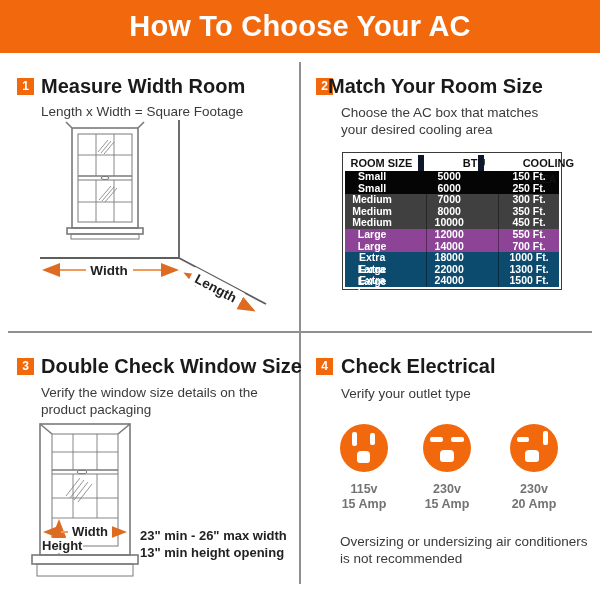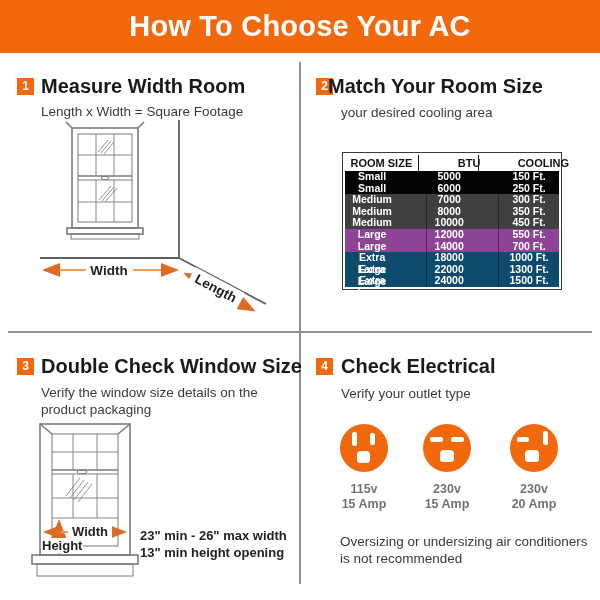--- a/index.html
+++ b/index.html
@@ -12,21 +12,21 @@
   .vdiv{left:299px;top:62px;width:2px;height:522px;background:#909090;}
   .hdiv{left:8px;top:331px;width:584px;height:2px;background:#909090;}
   
   .badge{width:17px;height:17px;background:#F2690D;color:#fff;font-size:12px;font-weight:bold;text-align:center;line-height:17px;}
   .title{font-size:20px;font-weight:bold;color:#1a1a1a;white-space:nowrap;}
   .sub{font-size:13.5px;color:#3a3a3a;line-height:17px;}
   
   #actable{left:342px;top:152px;width:220px;background:#fff;border:1px solid #3a3a3a;padding:2px;box-sizing:border-box;}
   .thead{display:flex;height:16px;}
   .hcell{font-size:11px;font-weight:bold;color:#111;text-align:center;line-height:16px;box-sizing:border-box;}
-  .hcell+.hcell{border-left:1px solid #0f172a;padding-left:39px;}
+  .hcell+.hcell{border-left:6px solid #0f172a;padding-left:39px;}
   .trow{display:flex;height:11.6px;gap:27px;}
   .tcell{font-size:10.5px;font-weight:bold;color:#fff;text-align:center;line-height:11.8px;box-sizing:border-box;}
   .tcell+.tcell{border-left:1px solid rgba(0,0,0,0.4);}
   .c1{width:34%;}.c2{width:28%;}.c3{width:38%;}
   .row-black{background:#050505;}
   .row-blue{background:#404040;}
   .row-purple{background:#8E4496;}
   .row-green{background:#0c4a6e;}
   
   .note{font-size:13px;font-weight:bold;color:#222;line-height:17px;}
@@ -106,20 +106,21 @@
     <g transform="translate(216,170) rotate(28)">
       <rect x="-28" y="-9" width="56" height="17" fill="#ffffff"></rect>
       <text x="0" y="5" text-anchor="middle" font-size="13.5" font-weight="bold" fill="#222">Length</text>
     </g>
   </g>
 </svg>
 
 <div class="abs badge" style="left:316px;top:78px;">2</div>
 <div class="abs title" style="left:328px;top:75px;">Match Your Room Size</div>
 <div class="abs sub" style="left:341px;top:104px;">
+  <div>Choose the AC box that matches</div>
   <div>your desired cooling area</div>
 </div>
 
 <div id="actable" class="abs">
   <div class="thead">
     <div class="hcell c1">ROOM SIZE</div>
     <div class="hcell c2">BTU</div>
     <div class="hcell c3">COOLING AREA</div>
   </div>
   <div class="trow row-black">

